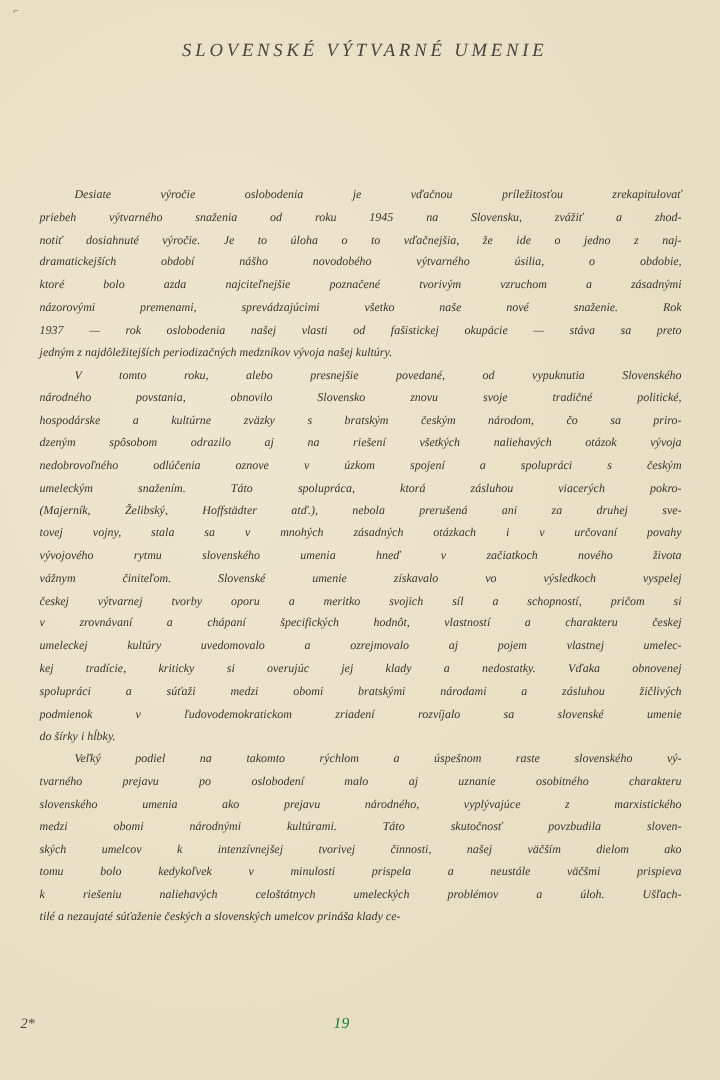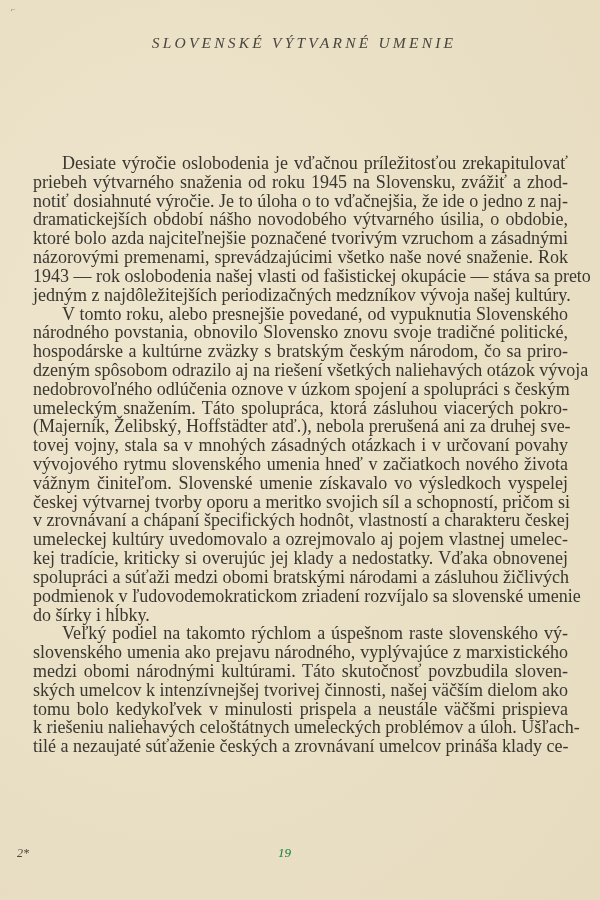--- a/index.html
+++ b/index.html
@@ -15,22 +15,22 @@
   .running-head {
     position: absolute; top: 34px; left: 0; width: 600px; text-align: center;
     font-style: italic; font-size: 15.5px; letter-spacing: 3.2px; color: #4a453d;
     padding-left: 4px;
   }
   .body-text {
     position: absolute; left: 33px; top: 154px; width: 535px;
   }
   .line {
     display: block; height: 18.82px; line-height: 18.82px;
-    font-size: 18px; white-space: nowrap;
-    text-align: justify; text-align-last: justify;
+    font-size: 10px; white-space: nowrap;
+    text-align: justify; text-align-last: justify; font-style: italic;
   }
   .line.last { text-align-last: left; }
   .line.indent { padding-left: 29px; }
   .footer-sig { position: absolute; left: 17px; top: 846px; font-size: 12px; font-style: italic; color: #4a453d; }
   .footer-page { position: absolute; left: 278px; top: 845px; font-size: 13px; font-style: italic; color: #15803d; }
 </style>
 </head>
 <body>
 
 <div class="corner-mark">⌐</div>
@@ -38,21 +38,21 @@
 <div class="running-head">SLOVENSKÉ VÝTVARNÉ UMENIE</div>
 
 <div class="body-text" id="body-text">
     <div>
       <span class="line indent">Desiate výročie oslobodenia je vďačnou príležitosťou zrekapitulovať</span>
       <span class="line">priebeh výtvarného snaženia od roku 1945 na Slovensku, zvážiť a zhod-</span>
       <span class="line">notiť dosiahnuté výročie. Je to úloha o to vďačnejšia, že ide o jedno z naj-</span>
       <span class="line">dramatickejších období nášho novodobého výtvarného úsilia, o obdobie,</span>
       <span class="line">ktoré bolo azda najciteľnejšie poznačené tvorivým vzruchom a zásadnými</span>
       <span class="line">názorovými premenami, sprevádzajúcimi všetko naše nové snaženie. Rok</span>
-      <span class="line">1943 — rok oslobodenia našej vlasti od fašistickej okupácie — stáva sa preto</span>
+      <span class="line">1937 — rok oslobodenia našej vlasti od fašistickej okupácie — stáva sa preto</span>
       <span class="line last">jedným z najdôležitejších periodizačných medzníkov vývoja našej kultúry.</span>
     </div>
     <div>
       <span class="line indent">V tomto roku, alebo presnejšie povedané, od vypuknutia Slovenského</span>
       <span class="line">národného povstania, obnovilo Slovensko znovu svoje tradičné politické,</span>
       <span class="line">hospodárske a kultúrne zväzky s bratským českým národom, čo sa priro-</span>
       <span class="line">dzeným spôsobom odrazilo aj na riešení všetkých naliehavých otázok vývoja</span>
       <span class="line">nedobrovoľného odlúčenia oznove v úzkom spojení a spolupráci s českým</span>
       <span class="line">umeleckým snažením. Táto spolupráca, ktorá zásluhou viacerých pokro-</span>
       <span class="line">(Majerník, Želibský, Hoffstädter atď.), nebola prerušená ani za druhej sve-</span>
@@ -62,23 +62,24 @@
       <span class="line">českej výtvarnej tvorby oporu a meritko svojich síl a schopností, pričom si</span>
       <span class="line">v zrovnávaní a chápaní špecifických hodnôt, vlastností a charakteru českej</span>
       <span class="line">umeleckej kultúry uvedomovalo a ozrejmovalo aj pojem vlastnej umelec-</span>
       <span class="line">kej tradície, kriticky si overujúc jej klady a nedostatky. Vďaka obnovenej</span>
       <span class="line">spolupráci a súťaži medzi obomi bratskými národami a zásluhou žičlivých</span>
       <span class="line">podmienok v ľudovodemokratickom zriadení rozvíjalo sa slovenské umenie</span>
       <span class="line last">do šírky i hĺbky.</span>
     </div>
     <div>
       <span class="line indent">Veľký podiel na takomto rýchlom a úspešnom raste slovenského vý-</span>
+      <span class="line">tvarného prejavu po oslobodení malo aj uznanie osobitného charakteru</span>
       <span class="line">slovenského umenia ako prejavu národného, vyplývajúce z marxistického</span>
       <span class="line">medzi obomi národnými kultúrami. Táto skutočnosť povzbudila sloven-</span>
       <span class="line">ských umelcov k intenzívnejšej tvorivej činnosti, našej väčším dielom ako</span>
       <span class="line">tomu bolo kedykoľvek v minulosti prispela a neustále väčšmi prispieva</span>
       <span class="line">k riešeniu naliehavých celoštátnych umeleckých problémov a úloh. Ušľach-</span>
-      <span class="line last">tilé a nezaujaté súťaženie českých a zrovnávaní umelcov prináša klady ce-</span>
+      <span class="line last">tilé a nezaujaté súťaženie českých a slovenských umelcov prináša klady ce-</span>
     </div>
   </div>
 
 <div class="footer-sig">2*</div>
 <div class="footer-page">19</div>
 
 </body></html>

